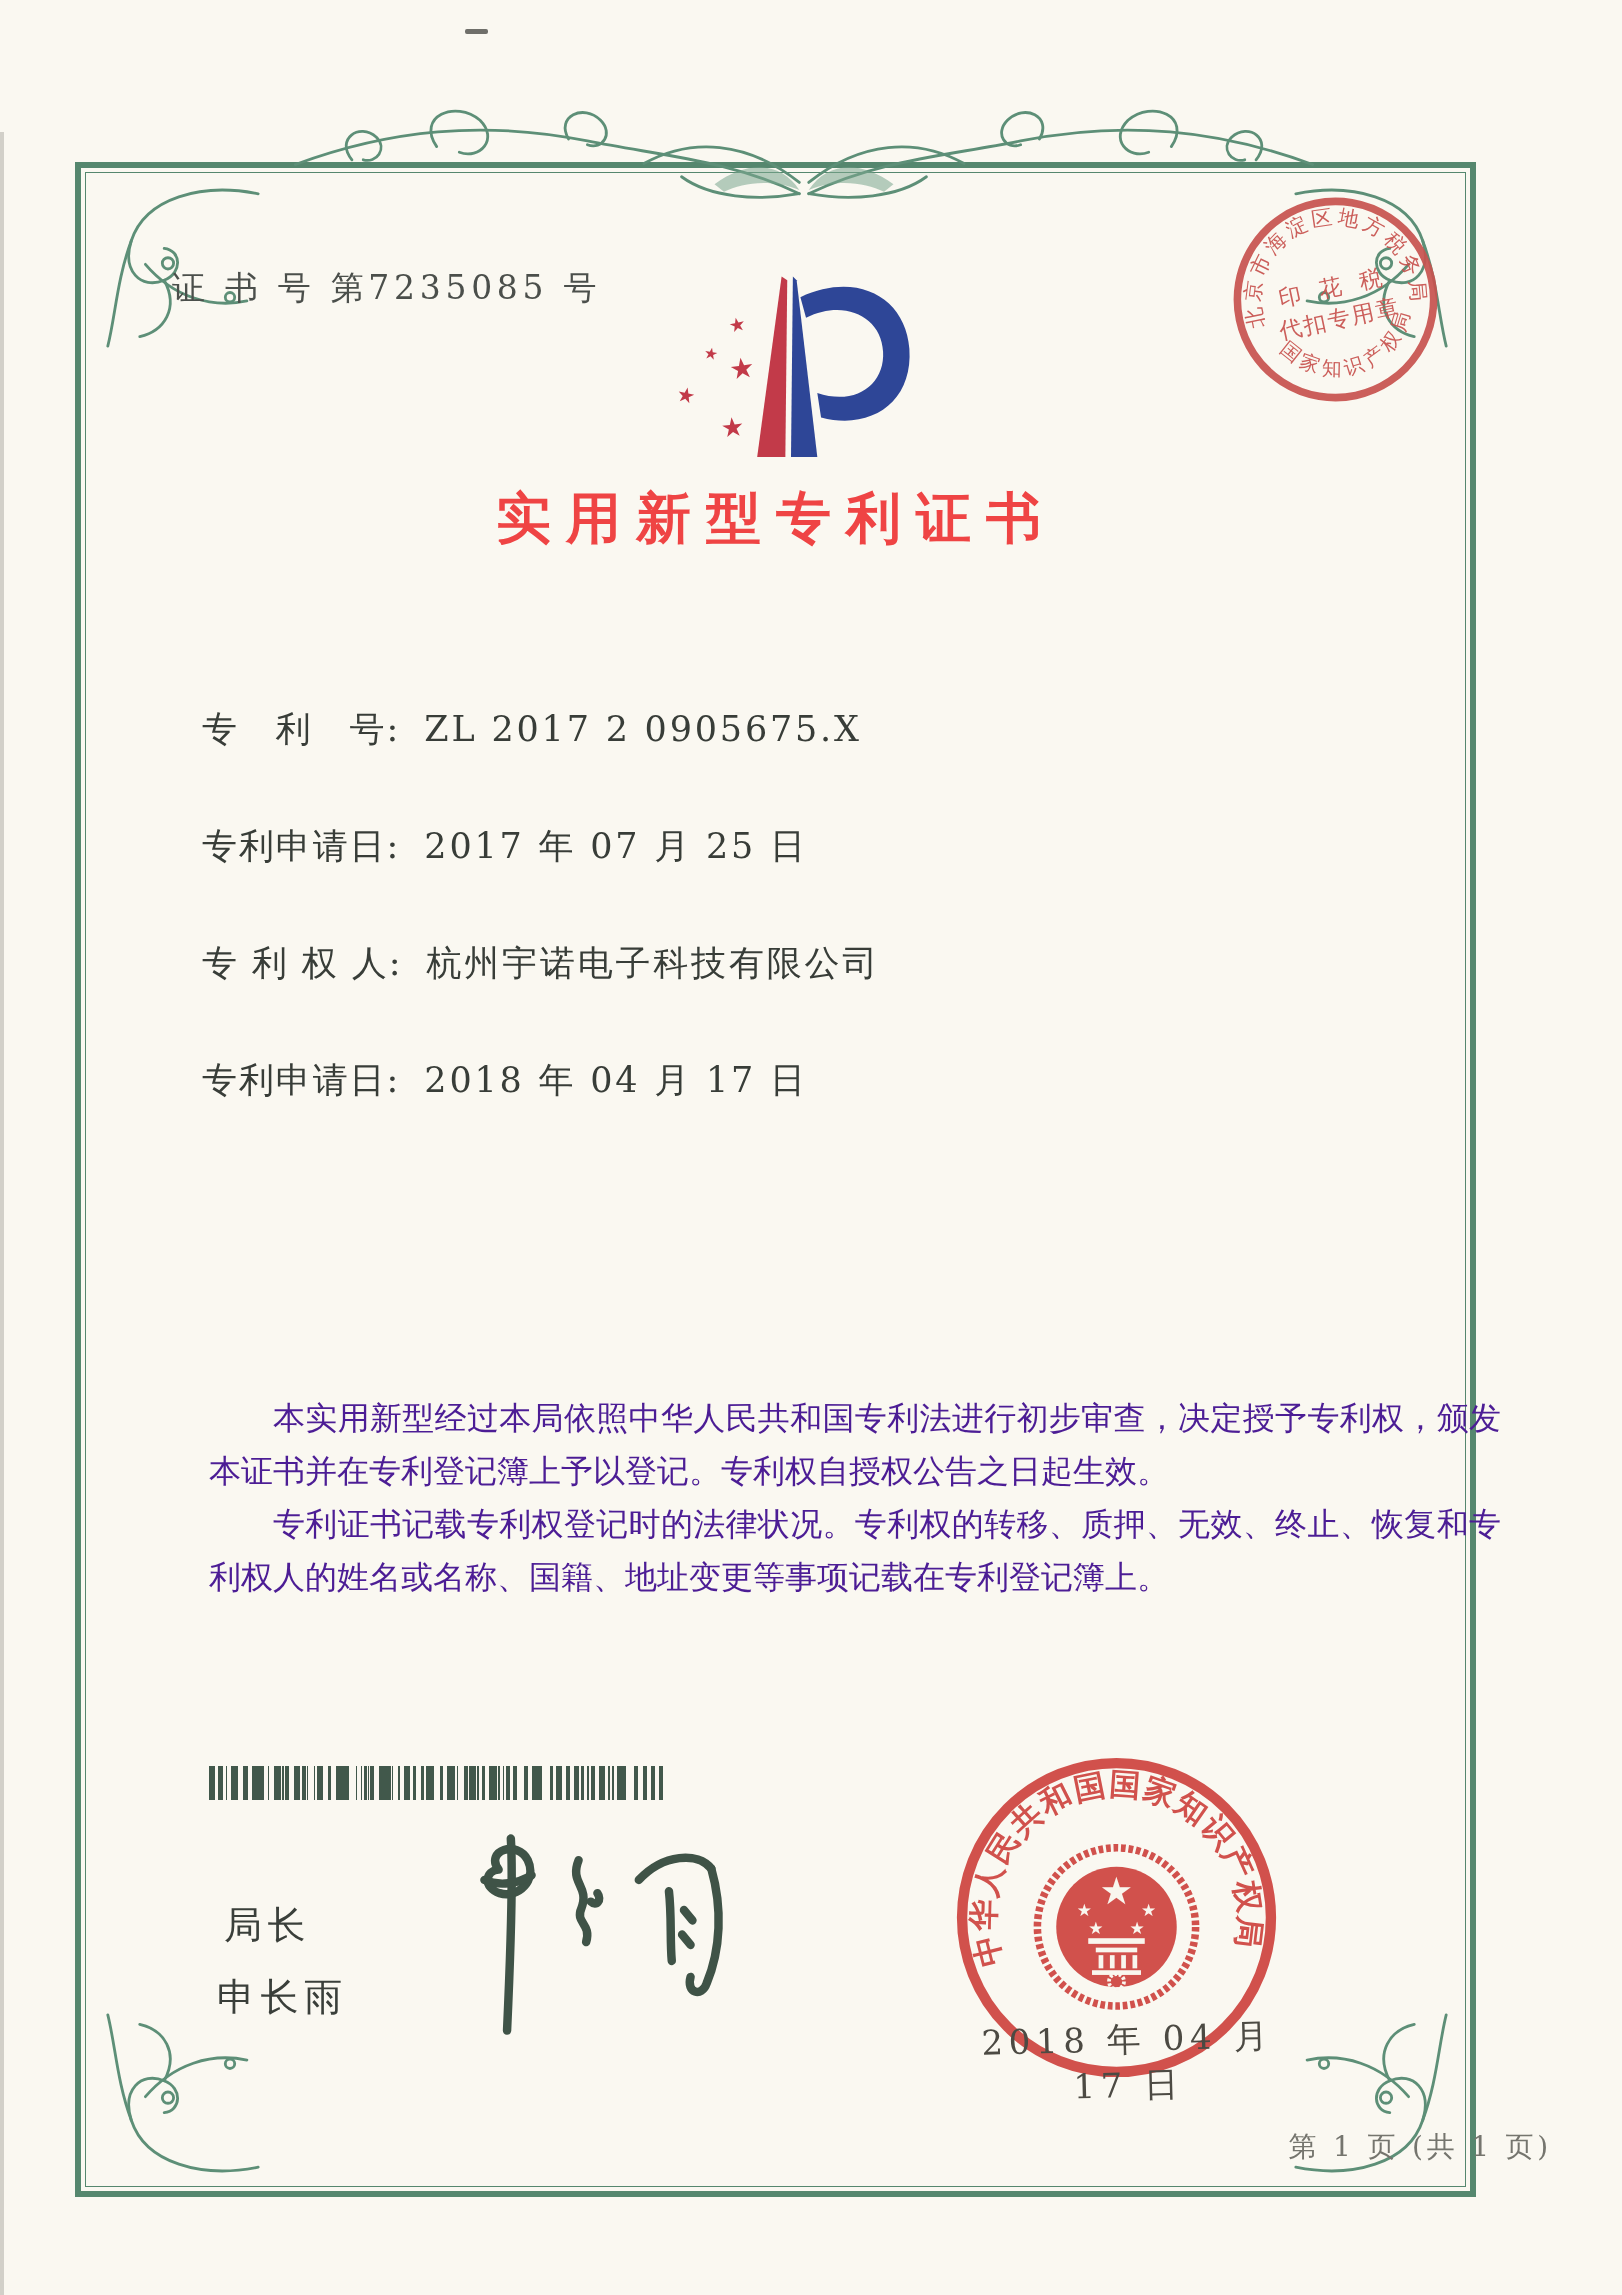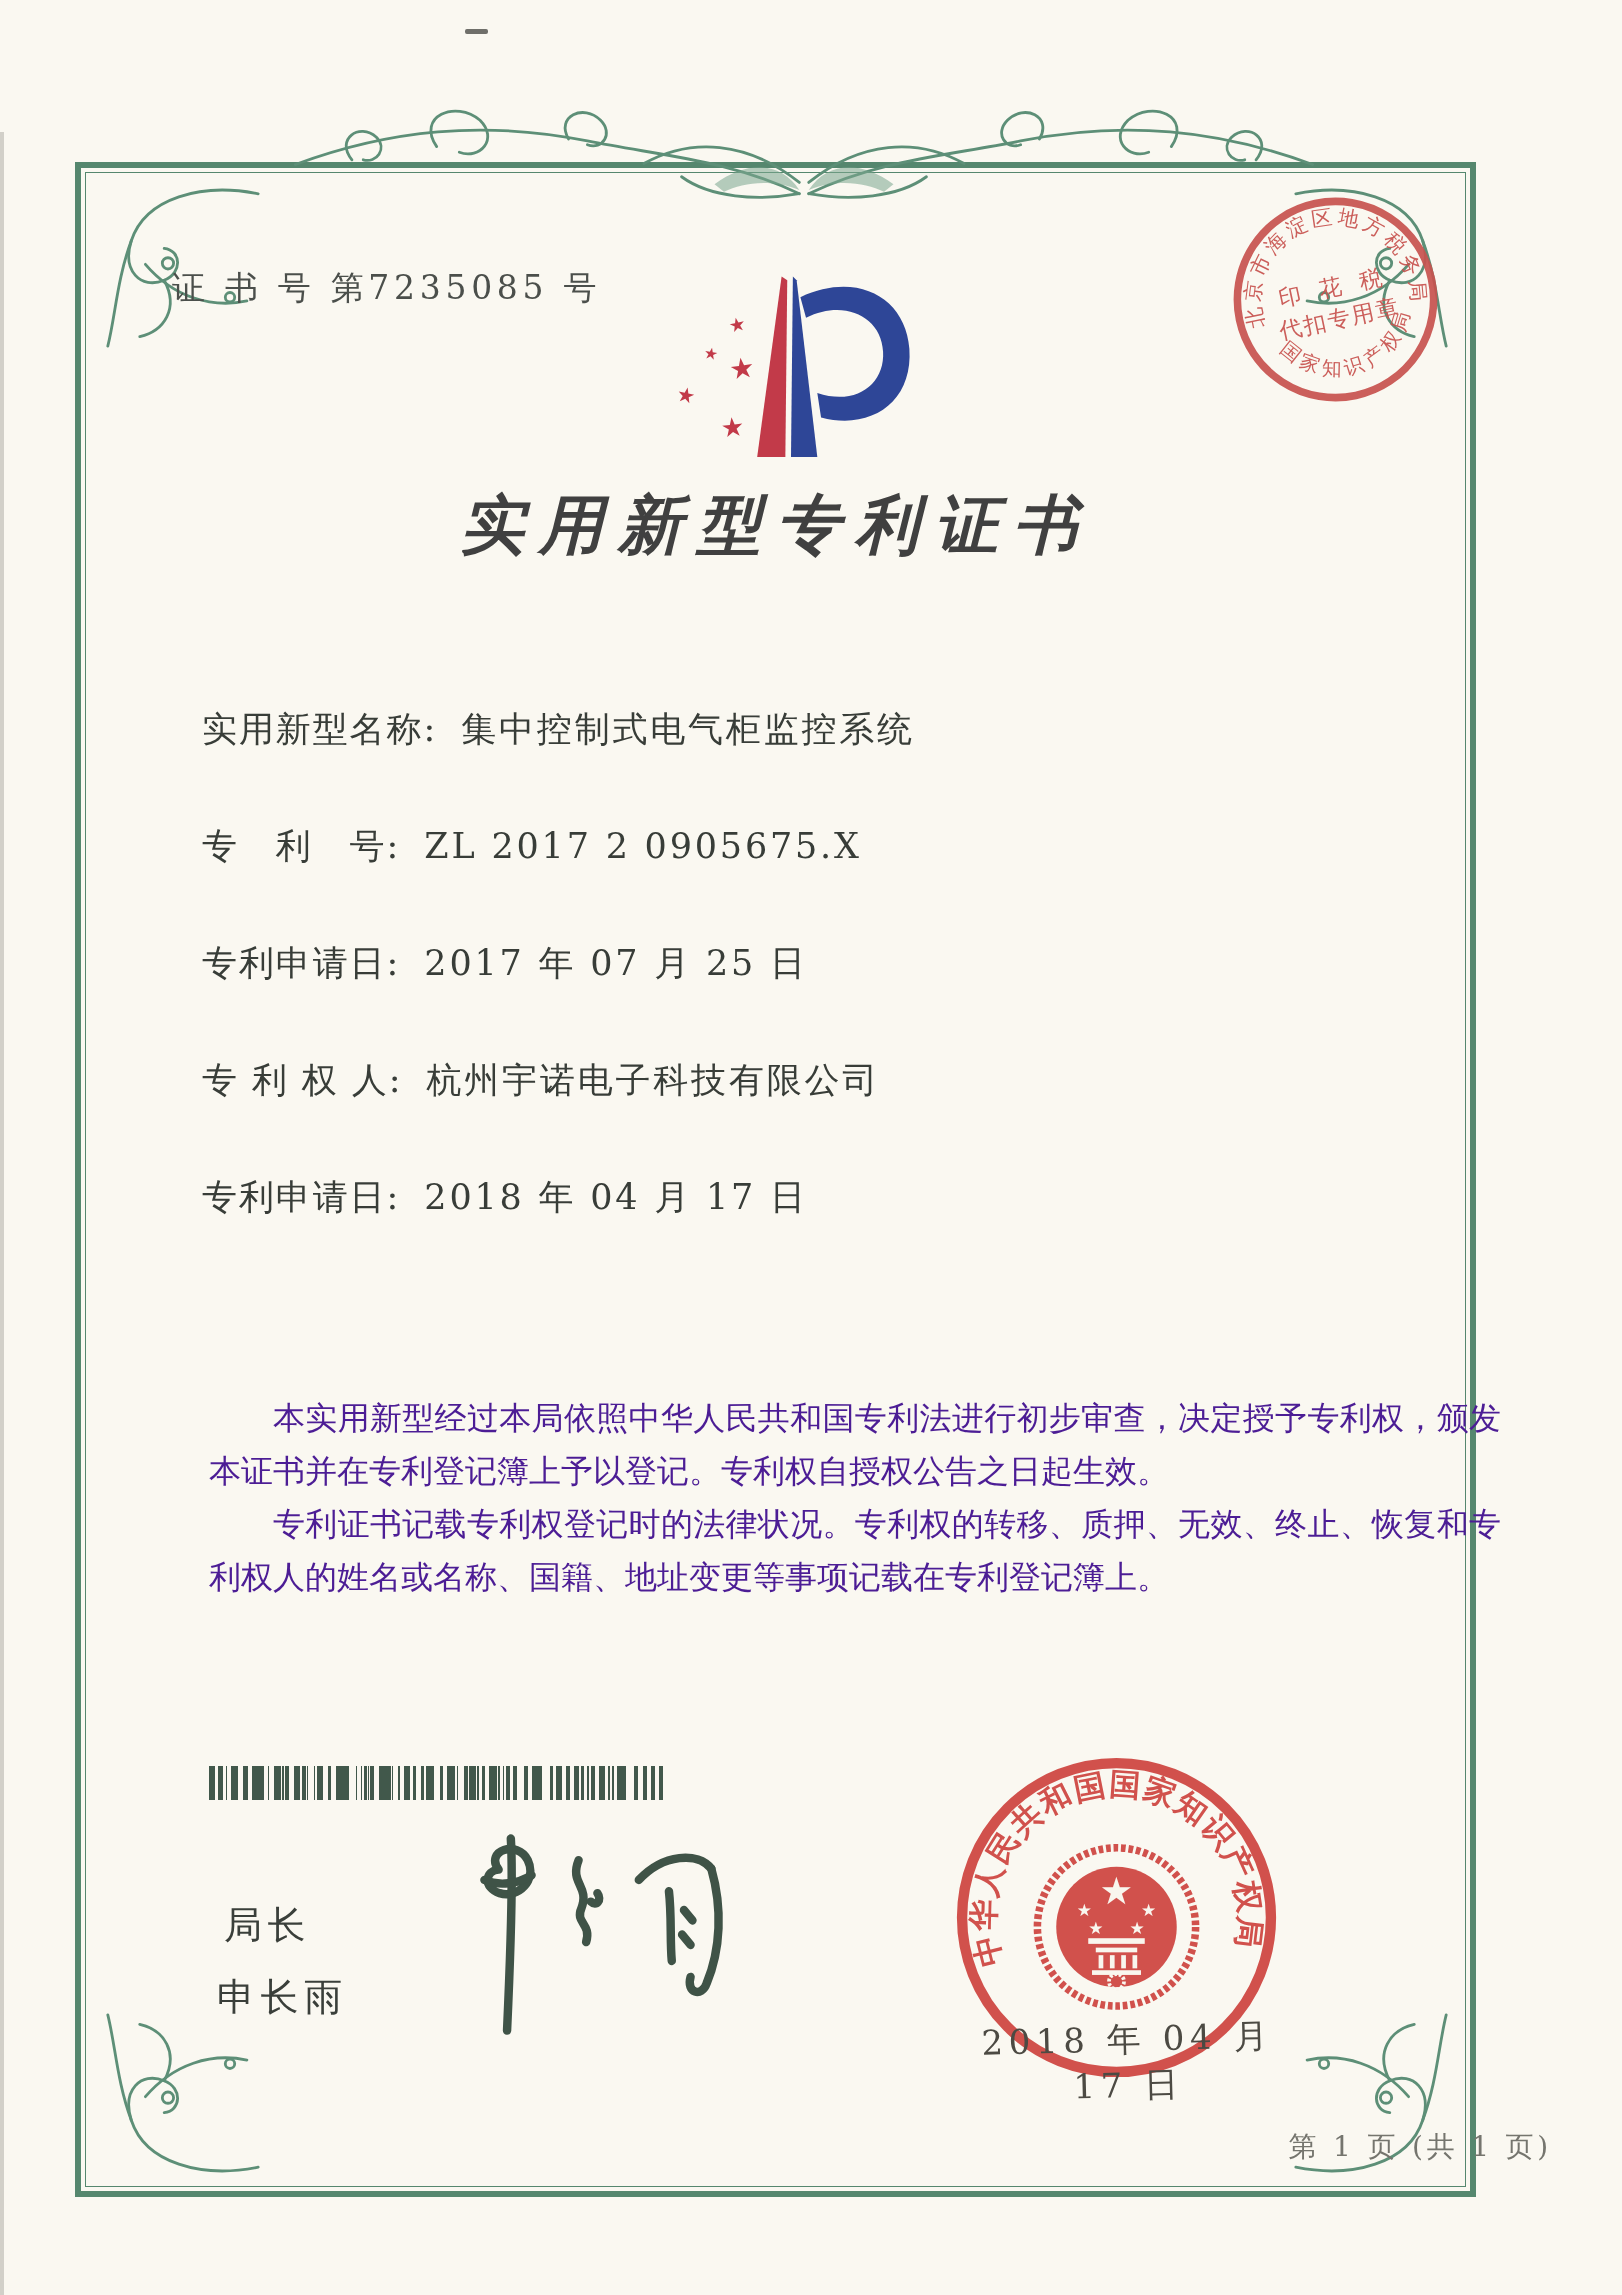--- a/index.html
+++ b/index.html
@@ -24,21 +24,21 @@
   .corner-tr{left:1277px;top:175px;transform:scaleX(-1);}
   .corner-bl{left:89px;top:1998px;transform:scaleY(-1);}
   .corner-br{left:1277px;top:1998px;transform:scale(-1,-1);}
   .top-ornament{left:286px;top:73px;}
 
   .cert-no{position:absolute;left:172px;top:266px;font-size:33px;letter-spacing:4.7px;color:#4b4f4b;}
 
   .tax-stamp{position:absolute;left:1227px;top:191px;transform:rotate(-12deg);opacity:.92;}
   .logo{position:absolute;left:659px;top:269px;}
   .page-title{position:absolute;left:0;top:482px;width:1552px;text-align:center;
-    font-size:64px;font-weight:bold;letter-spacing:15px;color:#404040;font-style:italic;}
+    font-size:55px;font-weight:bold;letter-spacing:15px;color:#ef4444;}
 
   .fields{position:absolute;left:202px;top:706px;}
   .field-row{height:117px;font-size:35px;color:#383d38;white-space:nowrap;}
   .field-label{letter-spacing:1.9px;}
   .field-value{margin-left:13px;letter-spacing:2.8px;}
 
   .body-text{position:absolute;left:209px;top:1392px;width:1292px;
     font-size:32px;line-height:1.66;color:#4c1d95;text-align:justify;}
   .body-text p{margin:0;text-indent:2em;}
 
@@ -156,24 +156,20 @@
     <text x="83" y="66" text-anchor="middle" font-size="20" fill="#c23a49" transform="rotate(-12 83 60)">★</text>
     <text x="55" y="96" text-anchor="middle" font-size="17" fill="#c23a49" transform="rotate(10 55 90)">★</text>
     <text x="88" y="116" text-anchor="middle" font-size="30" fill="#c23a49" transform="rotate(-8 88 108)">★</text>
     <text x="28" y="142" text-anchor="middle" font-size="22" fill="#c23a49" transform="rotate(12 28 136)">★</text>
     <text x="78" y="178" text-anchor="middle" font-size="28" fill="#c23a49" transform="rotate(-6 78 170)">★</text>
   </svg>
 
   <div class="page-title">实用新型专利证书</div>
 
   <div class="fields">
-    <div class="field-row">
-      <span class="field-label">实用新型名称:</span>
-      <span class="field-value">集中控制式电气柜监控系统</span>
-    </div>
     <div class="field-row">
       <span class="field-label">专　利　号:</span>
       <span class="field-value">ZL 2017 2 0905675.X</span>
     </div>
     <div class="field-row">
       <span class="field-label">专利申请日:</span>
       <span class="field-value">2017 年 07 月 25 日</span>
     </div>
     <div class="field-row">
       <span class="field-label">专 利 权 人:</span>

